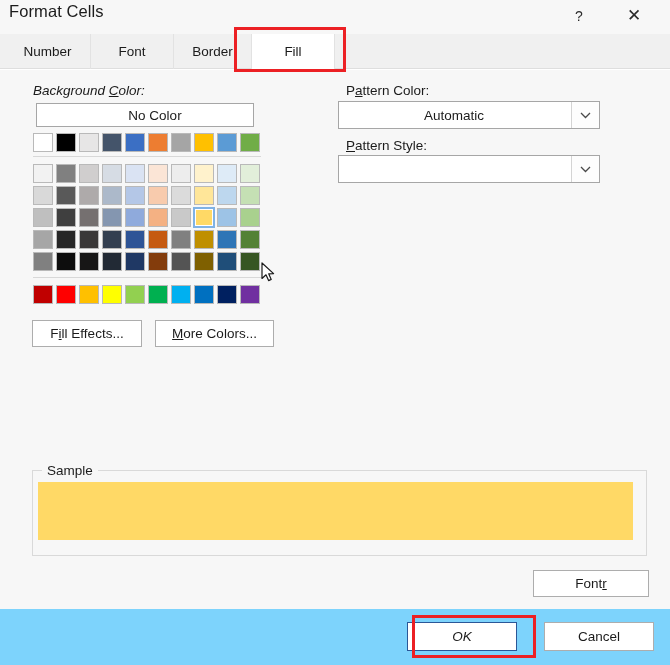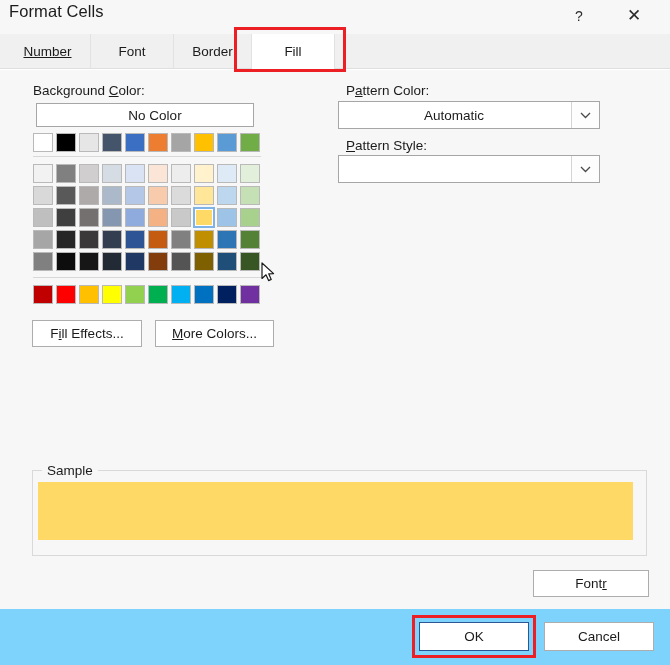--- a/index.html
+++ b/index.html
@@ -42,21 +42,21 @@
     background: #f0f0f0;
     border-bottom: 1px solid #dedede;
   }
   .tab {
     position: absolute; top: 0; height: 35px;
     display: flex; align-items: center; justify-content: center;
     font-size: 13.5px; color: #1b1b1b;
     border-right: 1px solid #e2e2e2;
     cursor: default;
   }
-  #tab-number { left: 5px;   width: 86px; text-decoration: underline; }
+  #tab-number { left: 5px;   width: 86px; }
   #tab-font   { left: 91px;  width: 83px; }
   #tab-border { left: 174px; width: 78px; }
   #tab-fill   {
     left: 252px; width: 83px;
     background: #ffffff;
     border-right: 1px solid #e2e2e2;
   }
   #tab-highlight {
     position: absolute; left: 234px; top: 27px;
     width: 112px; height: 45px;
@@ -73,21 +73,21 @@
     border-top: 1px solid #ffffff;
   }
 
   .section-label {
     position: absolute;
     font-size: 13.5px; color: #1b1b1b;
     white-space: nowrap;
   }
   .section-label u { text-decoration: underline; }
 
-  #bg-color-label { left: 33px; top: 13px; }
+  #bg-color-label { left: 33px; top: 13px; font-style: italic; }
 
   #no-color-button {
     position: absolute; left: 36px; top: 33px;
     width: 218px; height: 24px;
     background: #ffffff;
     border: 1px solid #a6a6a6;
     display: flex; align-items: center; justify-content: center;
     font-size: 13.5px; color: #1b1b1b;
     cursor: default;
     padding-left: 20px;
@@ -182,26 +182,26 @@
   #clear-button {
     position: absolute; left: 533px; top: 570px;
     width: 116px; height: 27px;
     background: #ffffff; border: 1px solid #adadad;
     display: flex; align-items: center; justify-content: center;
     font-size: 13.5px; color: #1b1b1b; cursor: default;
   }
   #clear-button u { text-decoration: underline; }
 
   #ok-button {
-    position: absolute; left: 419px; top: 622px;
+    position: absolute; left: 407px; top: 622px;
     width: 110px; height: 29px;
     background: #ffffff;
     border: 1px solid #2b5797;
     display: flex; align-items: center; justify-content: center;
-    font-size: 13.5px; color: #1b1b1b; cursor: default;
+    font-size: 13.5px; color: #1b1b1b; cursor: default; font-style: italic;
   }
   #cancel-button {
     position: absolute; left: 544px; top: 622px;
     width: 110px; height: 29px;
     background: #ffffff;
     border: 1px solid #adadad;
     display: flex; align-items: center; justify-content: center;
     font-size: 13.5px; color: #1b1b1b; cursor: default;
   }
   #ok-highlight {

